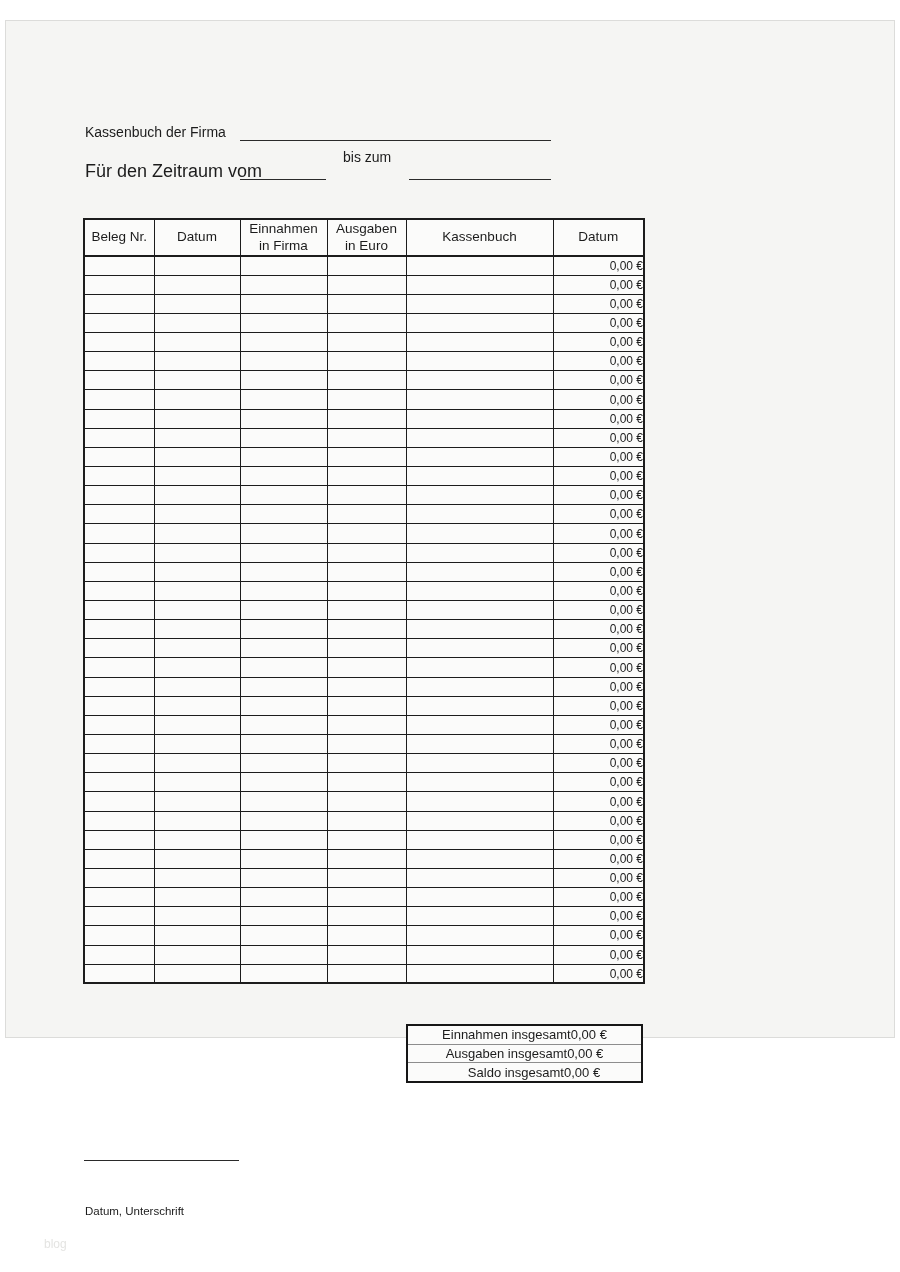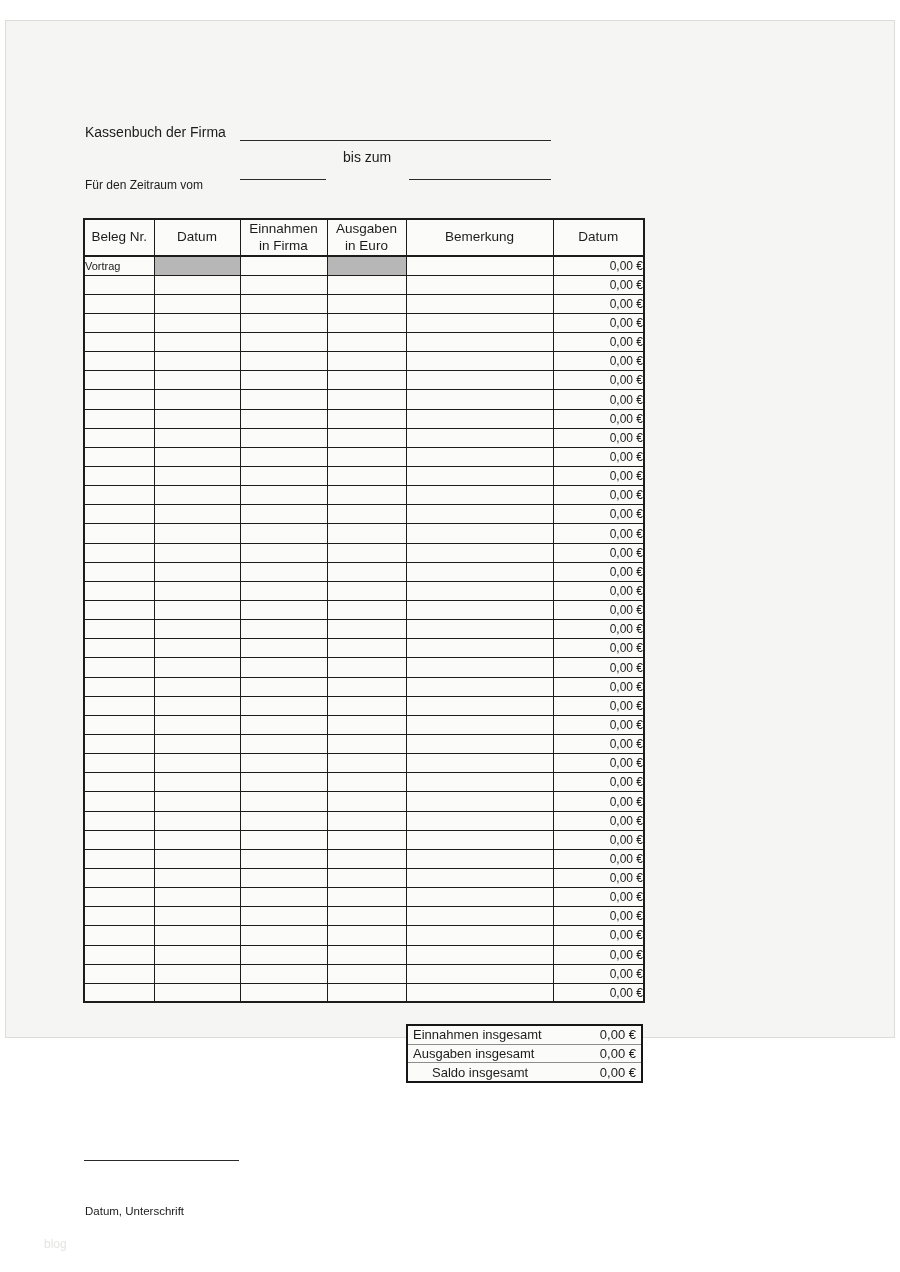--- a/index.html
+++ b/index.html
@@ -29,22 +29,22 @@
   .title-label {
     left: 79px; top: 103px;
     font-size: 14px; line-height: 16px;
     white-space: nowrap;
   }
   .title-blank {
     left: 234px; top: 119px; width: 311px; height: 0;
     border-top: 1px solid #2a2a2a;
   }
   .period-label {
-    left: 79px; top: 156px;
-    font-size: 12px; line-height: 16px;
+    left: 79px; top: 142px;
+    font-size: 18px; line-height: 16px;
     white-space: nowrap;
     text-align: right;
   }
   .period-from-blank {
     left: 234px; top: 158px; width: 86px; height: 0;
     border-top: 1px solid #2a2a2a;
   }
   .period-to-label {
     left: 337px; top: 128px;
     font-size: 14px; line-height: 16px;
@@ -101,21 +101,21 @@
     border: 2px solid #161616;
     background: #fbfbfa;
     box-sizing: border-box;
     display: flex;
     flex-direction: column;
   }
   .summary-row {
     flex: 1 1 0;
     display: flex;
     align-items: center;
-    justify-content: space-between;
+    justify-content: center;
     padding: 0 5px;
     font-size: 13px;
     border-bottom: 1px solid #8d8d8d;
   }
   .summary-row:last-child { border-bottom: none; padding-left: 24px; }
 
   
   .signature-line {
     left: 78px; top: 1139px; width: 155px; height: 0;
     border-top: 1px solid #2a2a2a;
@@ -156,33 +156,25 @@
         <col style="width:91px">
     </colgroup>
     <thead>
       <tr>
         <th>Beleg Nr.</th>
         <th>Datum</th>
         <th>Einnahmen
 in Firma</th>
         <th>Ausgaben
 in Euro</th>
-        <th>Bemerkung</th>
+        <th>Kassenbuch</th>
         <th>Datum</th>
       </tr>
     </thead>
     <tbody>
-        <tr>
-          <td class="vortrag">Vortrag</td>
-          <td class="gray" style="background: rgb(183, 183, 183);"></td>
-          <td></td>
-          <td class="gray" style="background: rgb(183, 183, 183);"></td>
-          <td></td>
-          <td class="saldo">0,00 €</td>
-        </tr>
         <tr>
           <td></td>
           <td></td>
           <td></td>
           <td></td>
           <td></td>
           <td class="saldo">0,00 €</td>
         </tr>
         <tr>
           <td></td>

